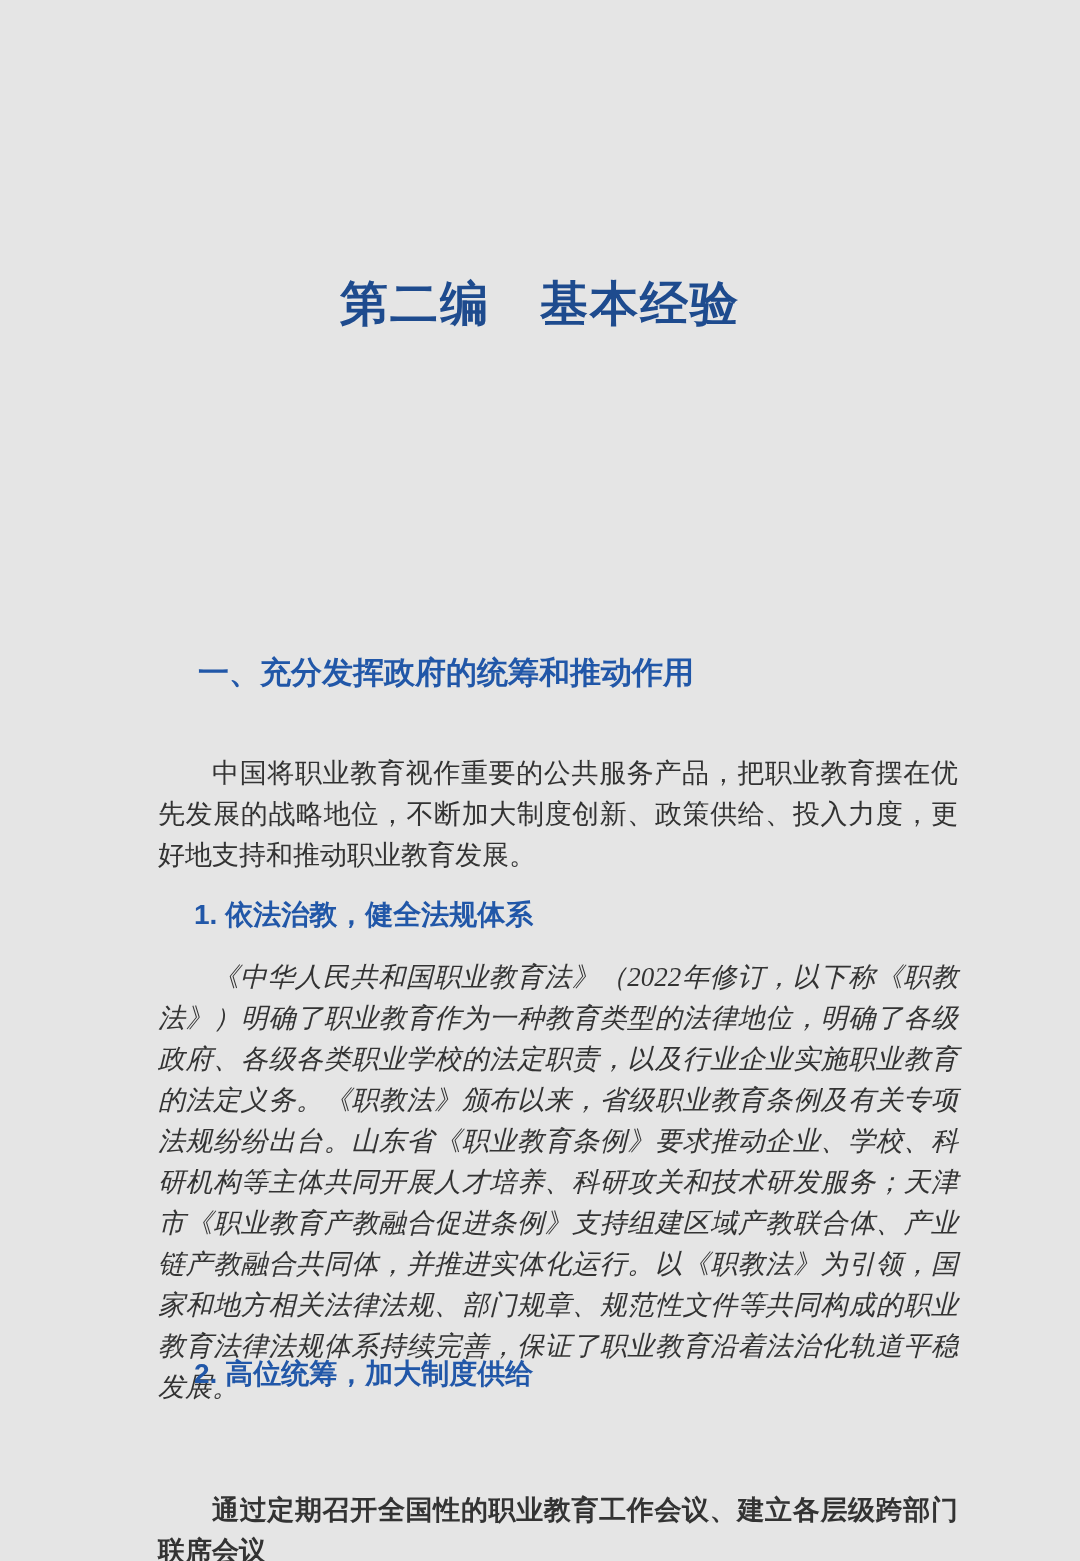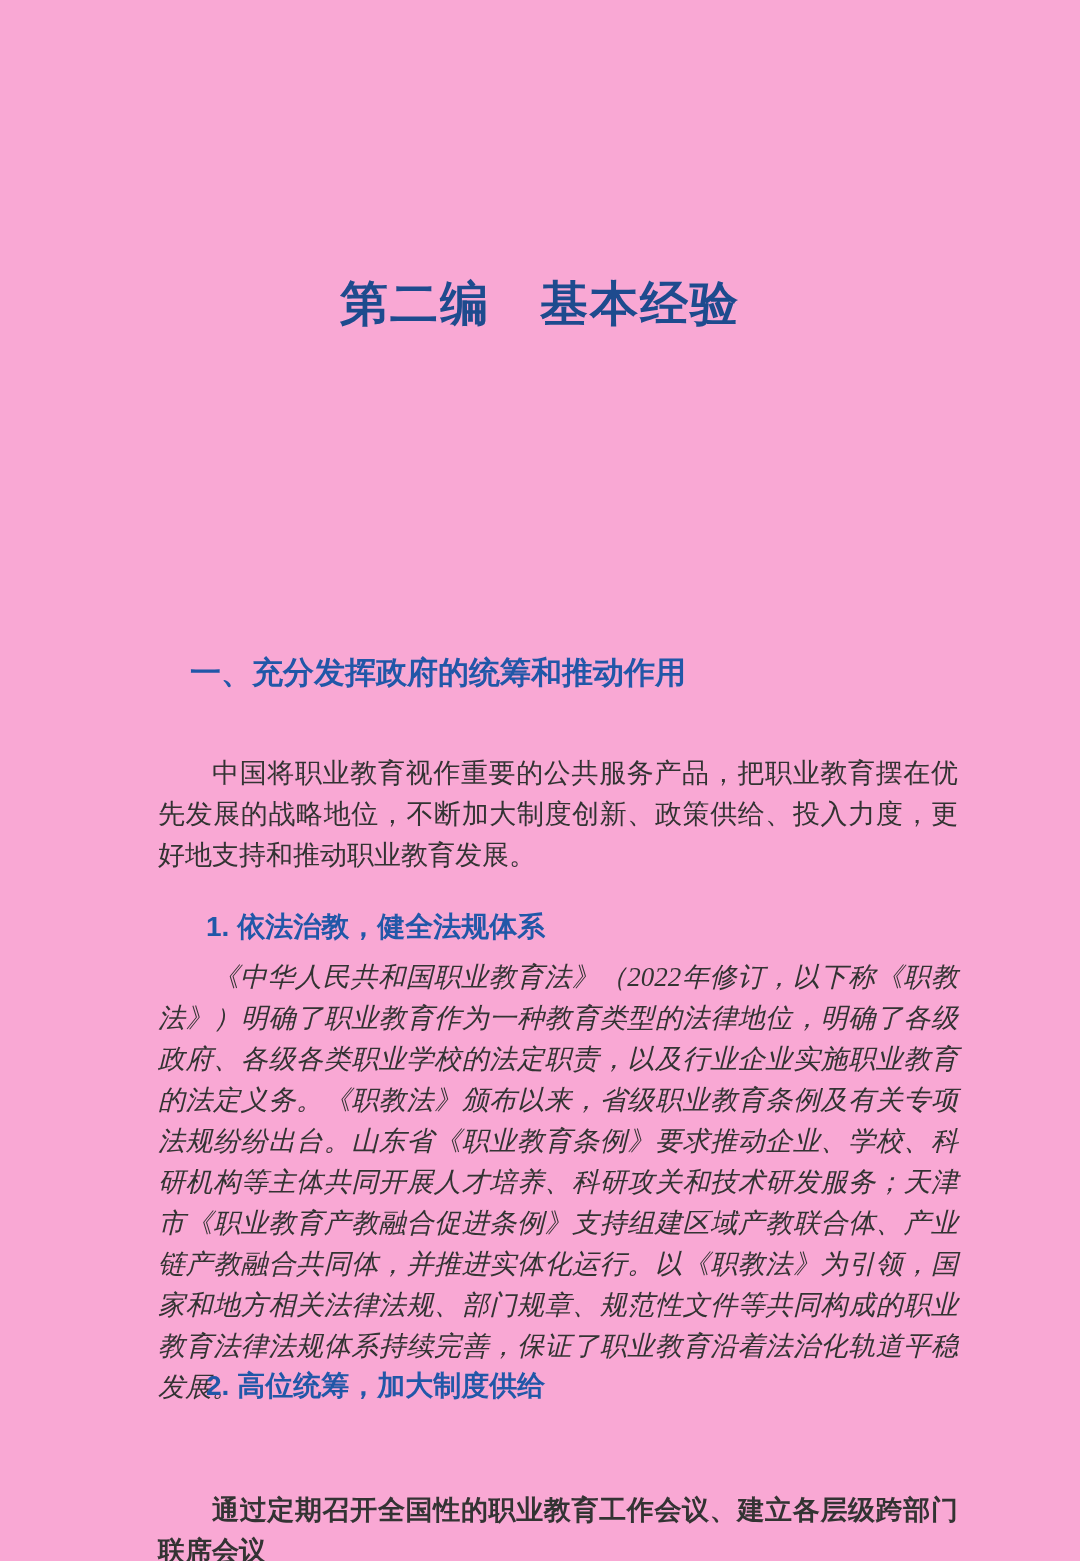--- a/index.html
+++ b/index.html
@@ -1,20 +1,20 @@
 <!DOCTYPE html>
 <html lang="zh"><head>
 <meta charset="utf-8">
 <style>
   html, body { margin: 0; padding: 0; background: #ffffff; }
   .page {
     position: relative;
     width: 1080px;
     height: 1561px;
-    background: #f9a8d4;
+    background: #e5e5e5;
     overflow: hidden;
     font-family: "Liberation Serif", "DejaVu Serif", serif;
   }
   .part-title {
     position: absolute;
     top: 276px;
     left: 0;
     width: 1080px;
     margin: 0;
     text-align: center;
@@ -35,21 +35,21 @@
     line-height: 41px;
     color: #3c57a6;
     text-indent: 2em;
     text-align: justify;
     text-align-last: left;
     font-family: "Liberation Serif", "DejaVu Serif", serif;
   }
   .section-heading {
     position: absolute;
     top: 654px;
-    left: 136px;
+    left: 144px;
     width: 800px;
     margin: 0;
     padding-left: 54px;
     font-family: "Liberation Sans", "DejaVu Sans", sans-serif;
     font-size: 31px;
     font-weight: 700;
     color: #2157a8;
     line-height: 1.25;
   }
   .body-para {
@@ -65,21 +65,21 @@
     text-align-last: left;
     font-family: "Liberation Serif", "DejaVu Serif", serif;
   }
   .lead-para  { top: 735px; }
   .law-para   { top: 939px; font-style: italic; }
   .final-para { top: 1472px; font-weight: bold; }
   .sub-heading {
     position: absolute;
     left: 140px;
     width: 800px;
-    margin: 12px;
+    margin: 0;
     padding-left: 54px;
     font-family: "Liberation Sans", "DejaVu Sans", sans-serif;
     font-size: 28px;
     font-weight: 700;
     color: #2157a8;
     line-height: 1.25;
   }
   .sub1 { top: 897px; }
   .sub2 { top: 1356px; }
 </style>

